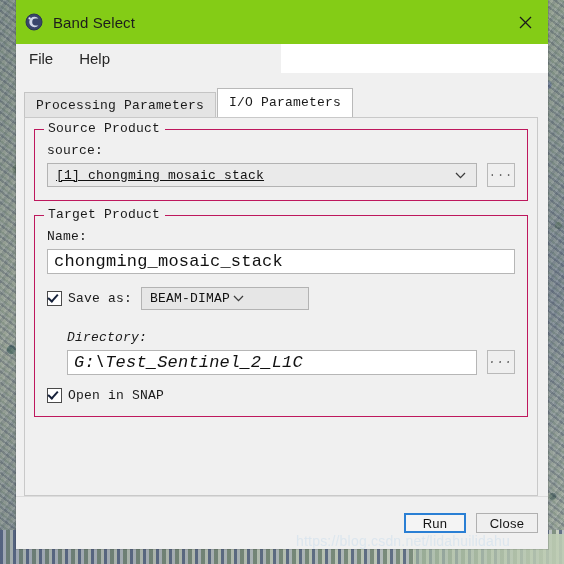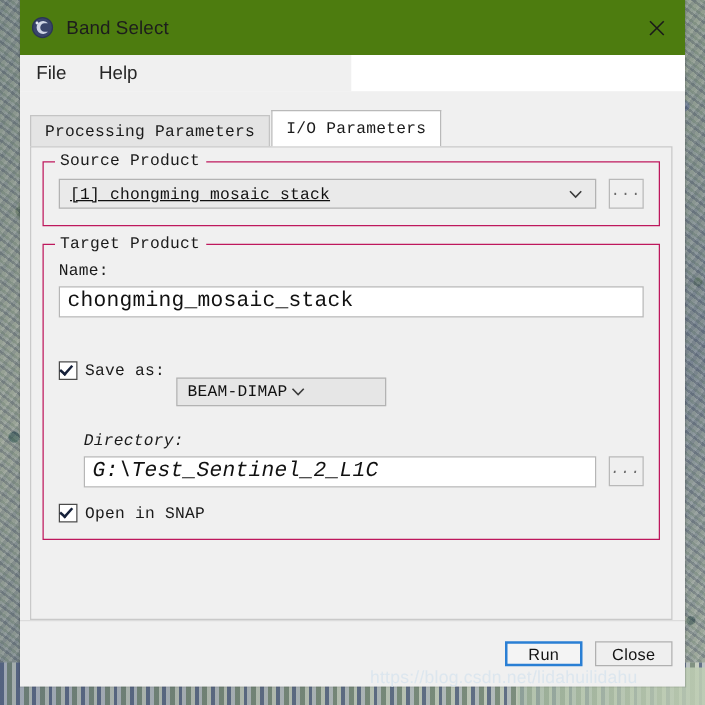--- a/index.html
+++ b/index.html
@@ -68,21 +68,21 @@
     background: #ffffff;
     box-shadow: 0 0 0 1px rgba(0,0,0,0.10);
     display: flex;
     flex-direction: column;
   }
 
   
   .titlebar {
     height: 44px;
     flex: 0 0 44px;
-    background: #4d7c0f;
+    background: #84cc16;
     display: flex;
     align-items: center;
     padding: 0 0 0 9px;
     position: relative;
   }
   .app-icon {
     width: 18px; height: 18px;
     flex: 0 0 18px;
     margin-right: 10px;
     position: relative;
@@ -332,21 +332,20 @@
     display: flex;
     align-items: center;
     padding: 0 2px 0 8px;
     margin-left: 9px;
     font-family: "Liberation Mono", monospace;
     font-size: 13px;
     color: #111;
     letter-spacing: 0.2px;
     cursor: default;
     box-sizing: border-box;
-    margin-top: 35px;
   }
   .indent-block { padding-left: 20px; margin-top: 20px; font-style: italic; }
 
   
   .buttonbar {
     flex: 0 0 52px;
     height: 52px;
     background: #f0f0f0;
     border-top: 1px solid #dcdcdc;
     display: flex;
@@ -432,20 +431,21 @@
         <div class="tab">Processing Parameters</div>
         <div class="tab active">I/O Parameters</div>
       </div>
     </div>
 
     <div class="tabbody">
 
       <div class="groupbox">
         <div class="group-title">Source Product</div>
         <div class="group-inner">
+          <span class="fieldlabel">source:</span>
           <div class="row">
             <div class="combo">
               <span class="combo-value">[1] chongming_mosaic_stack</span>
               <span class="chev">
                 <svg width="11" height="7" viewBox="0 0 11 7">
                   <polyline points="1,1 5.5,5.6 10,1" fill="none" stroke="#3c3c3c" stroke-width="1.3"></polyline>
                 </svg>
               </span>
             </div>
             <div class="browse-btn">...</div>

